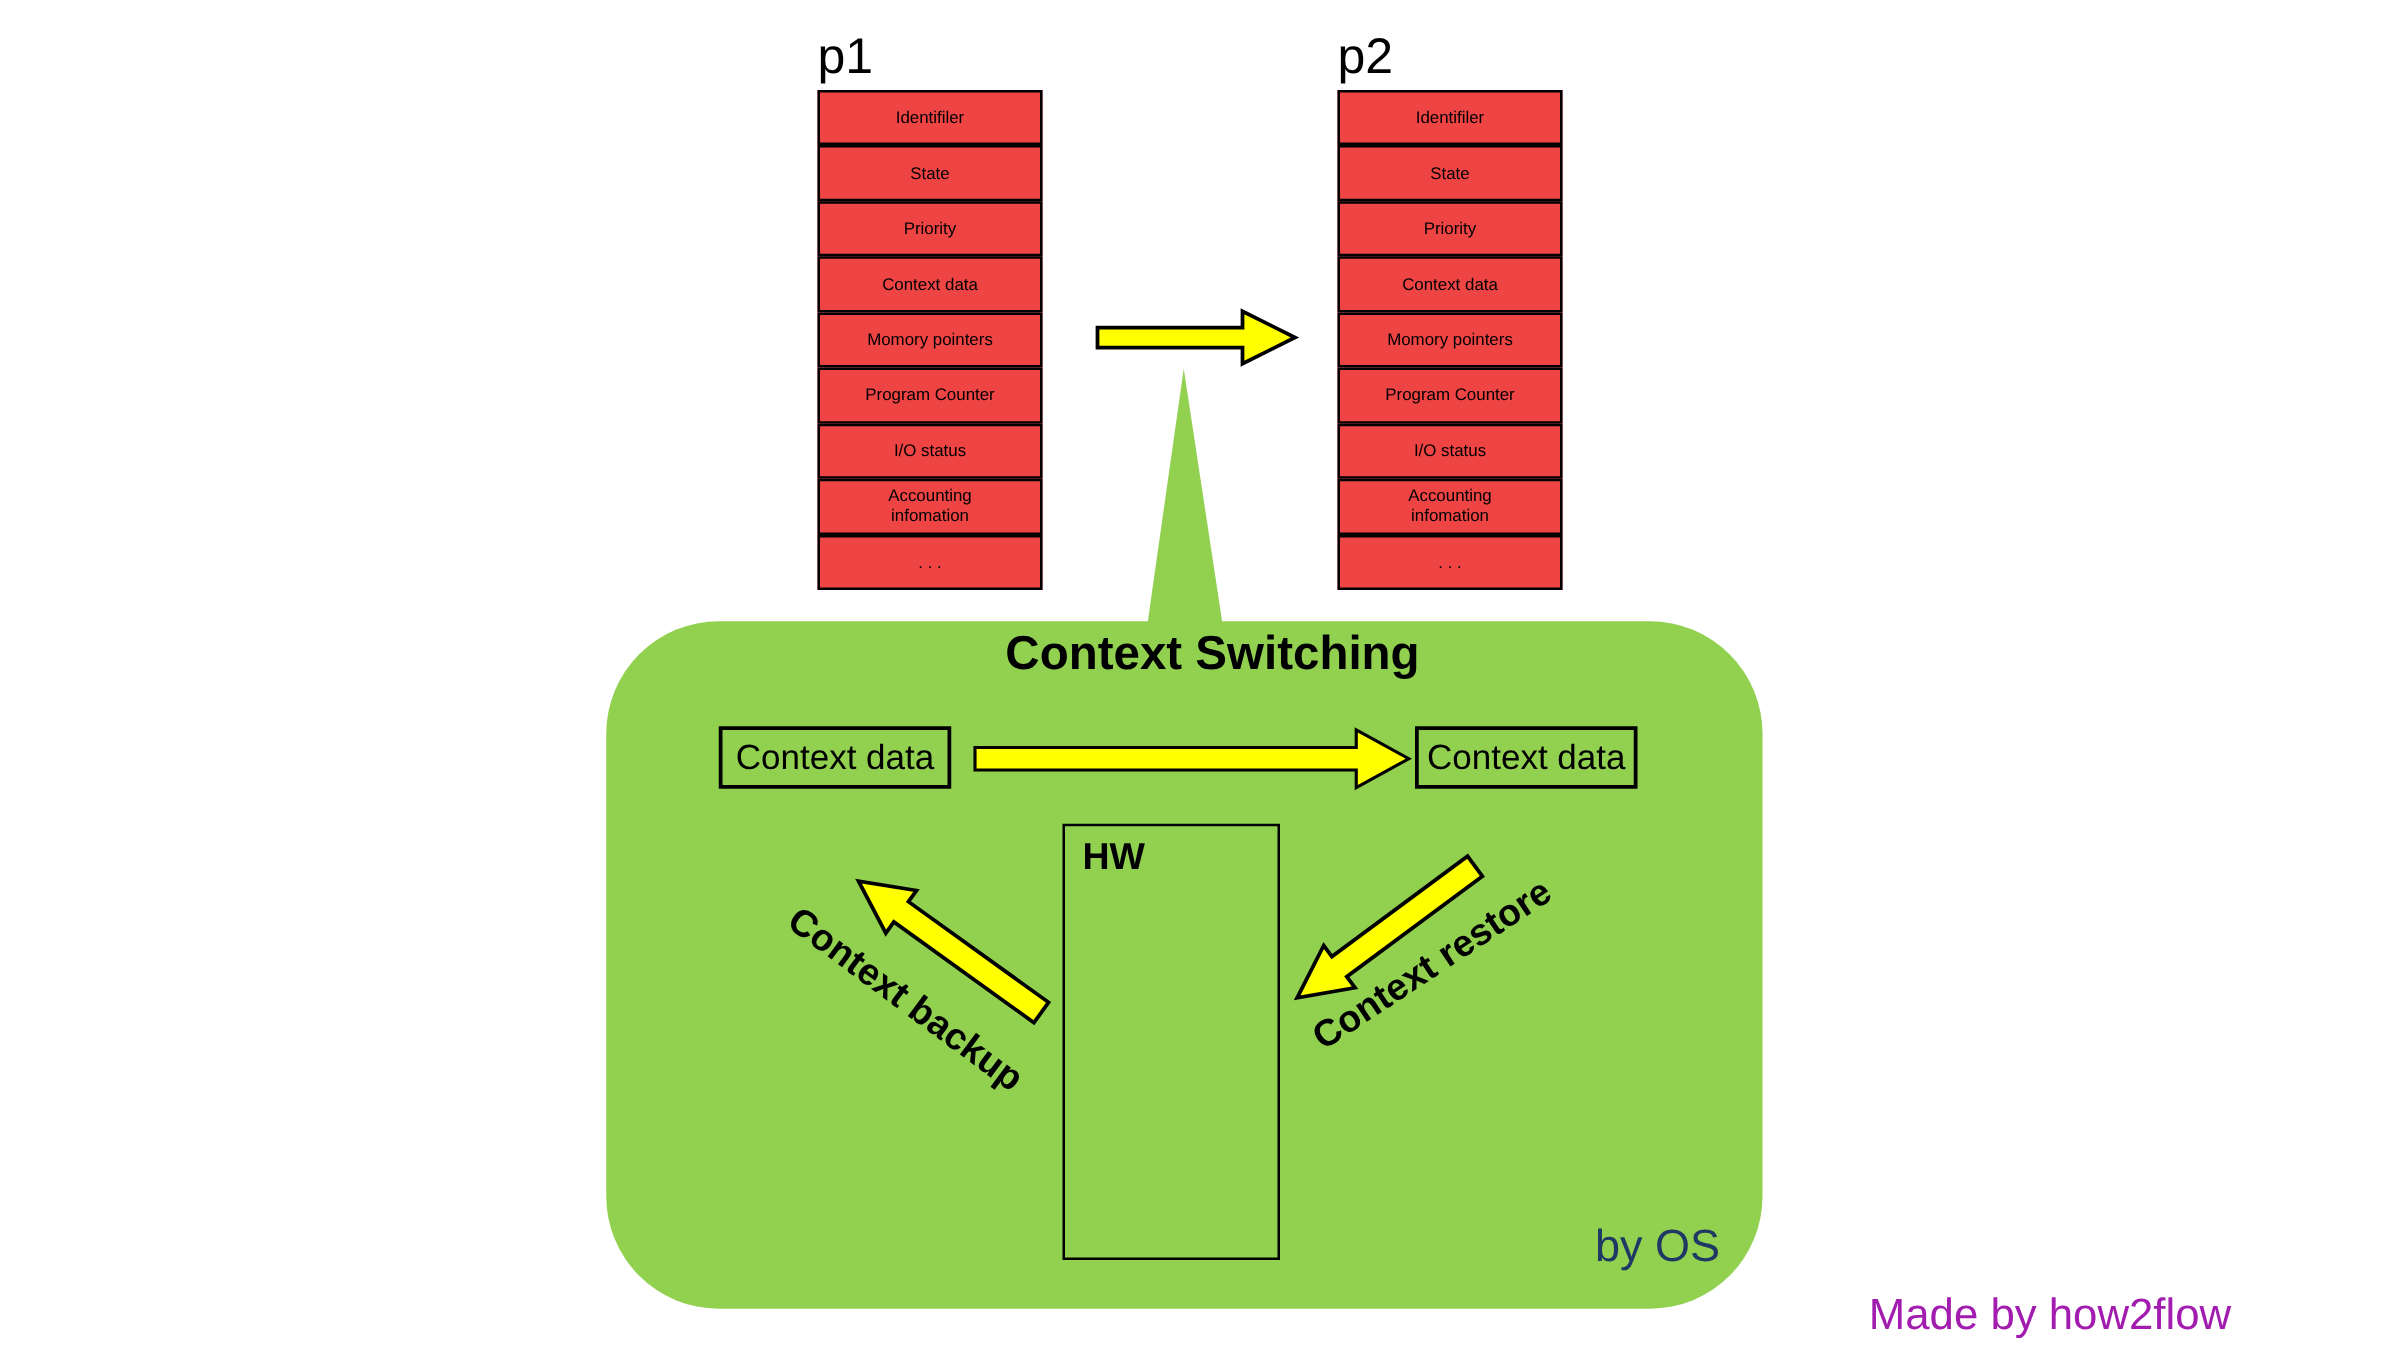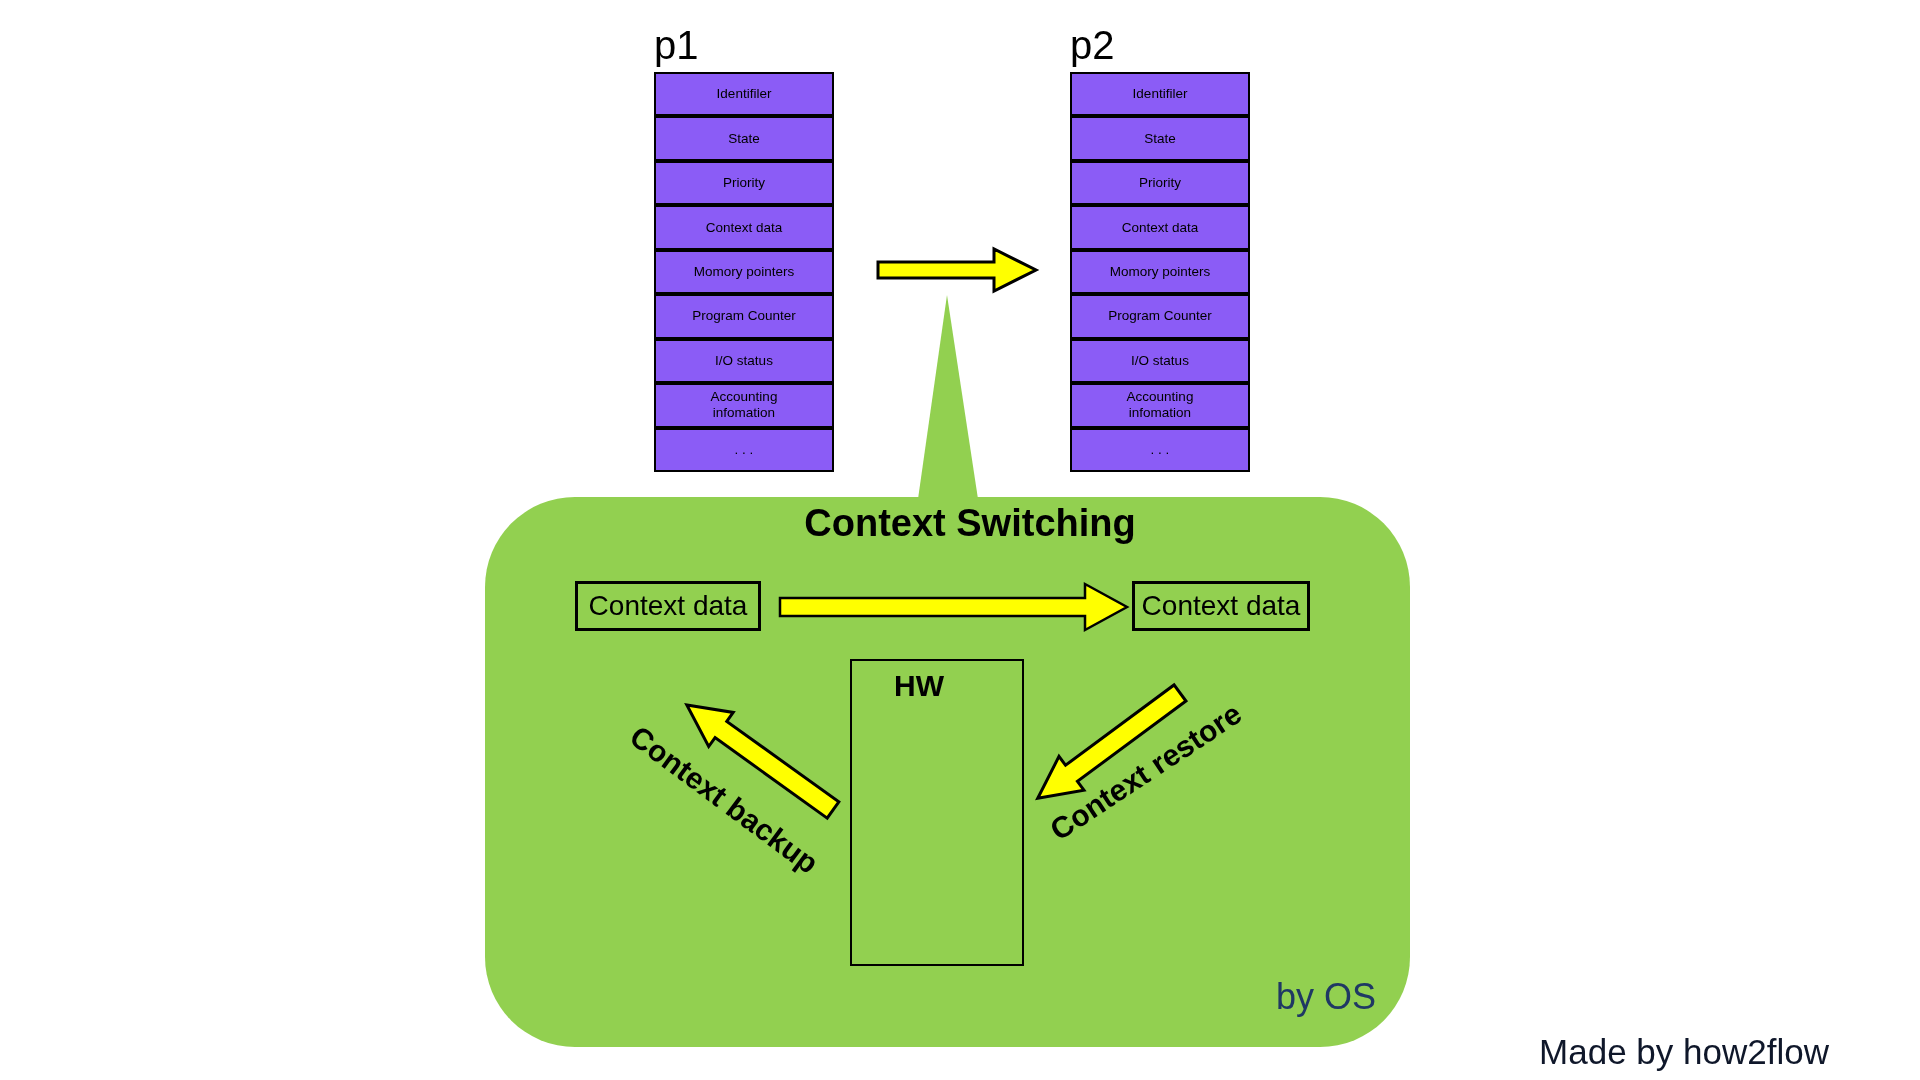--- a/index.html
+++ b/index.html
@@ -29,21 +29,21 @@
     top: 72px;
     width: 180px;
     height: 400px;
     display: flex;
     flex-direction: column;
     z-index: 3;
   }
   .pcb-row {
     flex: 1;
     border: 2px solid #000;
-    background: #8b5cf6;
+    background: #ef4444;
     display: flex;
     align-items: center;
     justify-content: center;
     text-align: center;
     font-size: 13.5px;
     line-height: 16px;
     color: #000;
     white-space: pre-line;
   }
   #p1-block .pcb-table, #p1-title { left: 654px; }
@@ -98,24 +98,23 @@
     z-index: 3;
   }
   .context-box.left  { left: 575px;  width: 186px; }
   .context-box.right { left: 1132px; width: 178px; }
 
   .hw-box {
     position: absolute;
     left: 850px;
     top: 659px;
     width: 174px;
-    height: 307px;
+    height: 349px;
     border: 2.5px solid #000;
     z-index: 3;
-    padding-left: 28px;
   }
   .hw-label {
     display: inline-block;
     padding: 8px 0 0 14px;
     font-size: 30px;
     font-weight: bold;
     color: #000;
   }
 
   .diag-label {
@@ -138,26 +137,26 @@
     top: 976px;
     width: 130px;
     text-align: right;
     font-size: 36px;
     color: #1F3864;
     z-index: 3;
   }
 
   .credit {
     position: absolute;
-    left: 1514px;
+    left: 1470px;
     top: 1032px;
     width: 340px;
     text-align: center;
     font-size: 35px;
-    color: #0f172a;
+    color: #a21caf;
     z-index: 3;
   }
 </style>
 </head>
 <body>
 
 <div class="stage">
 
   <div class="green-rect"></div>
 

